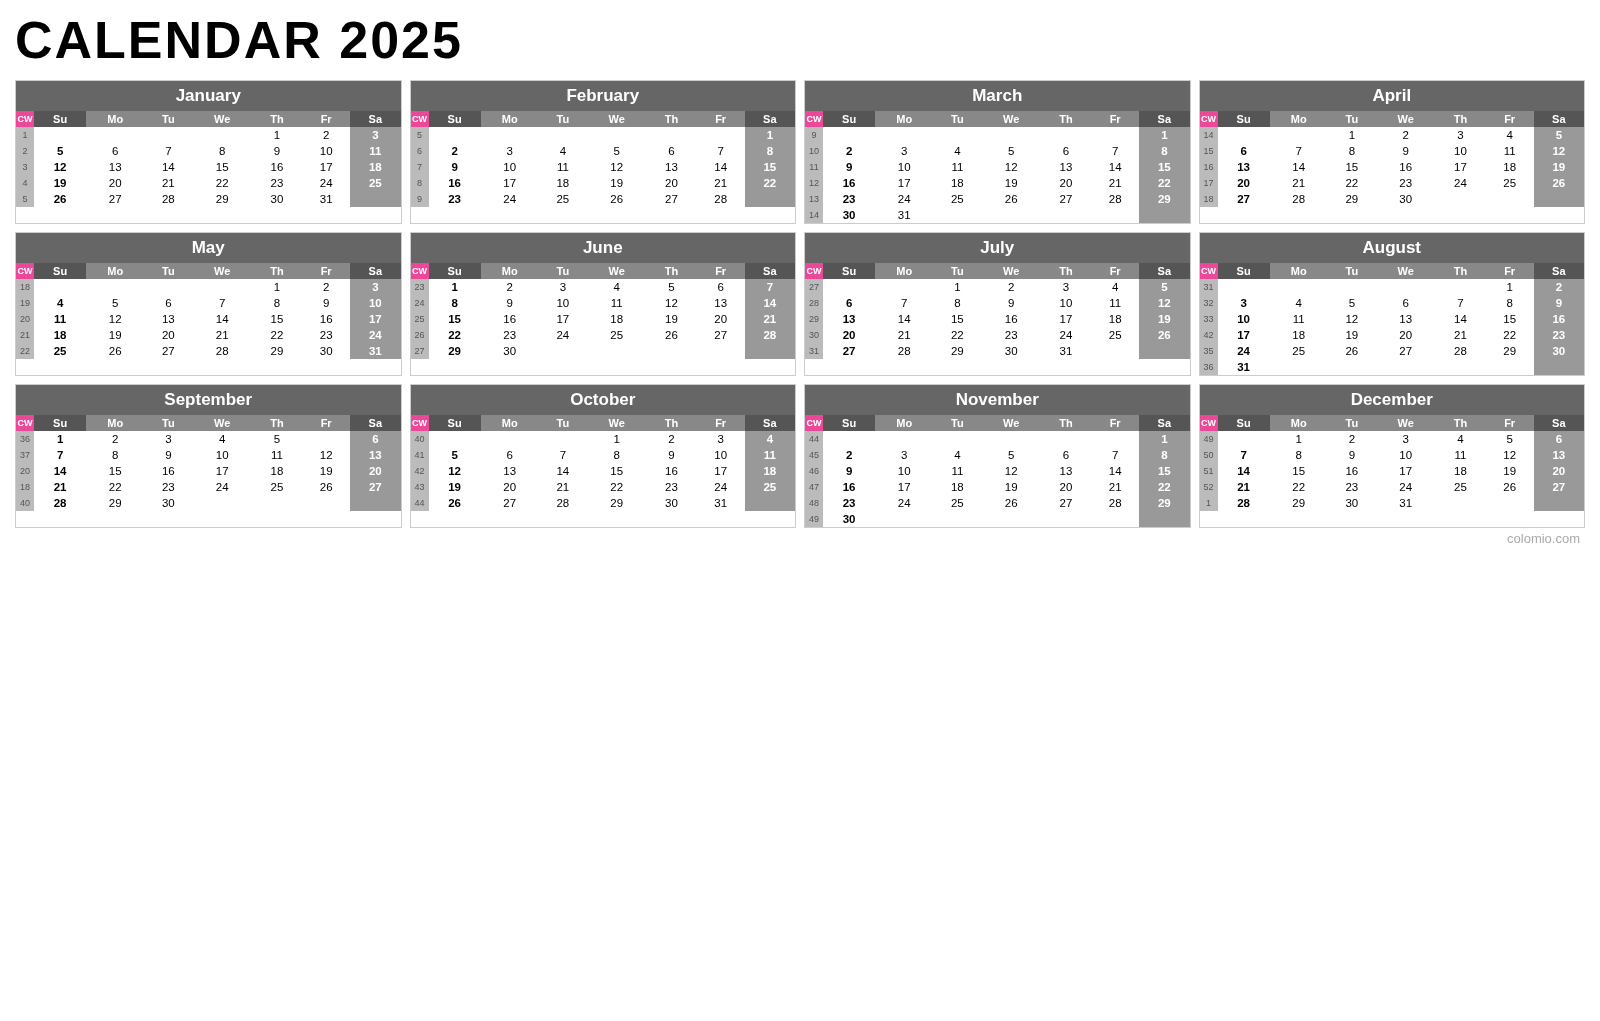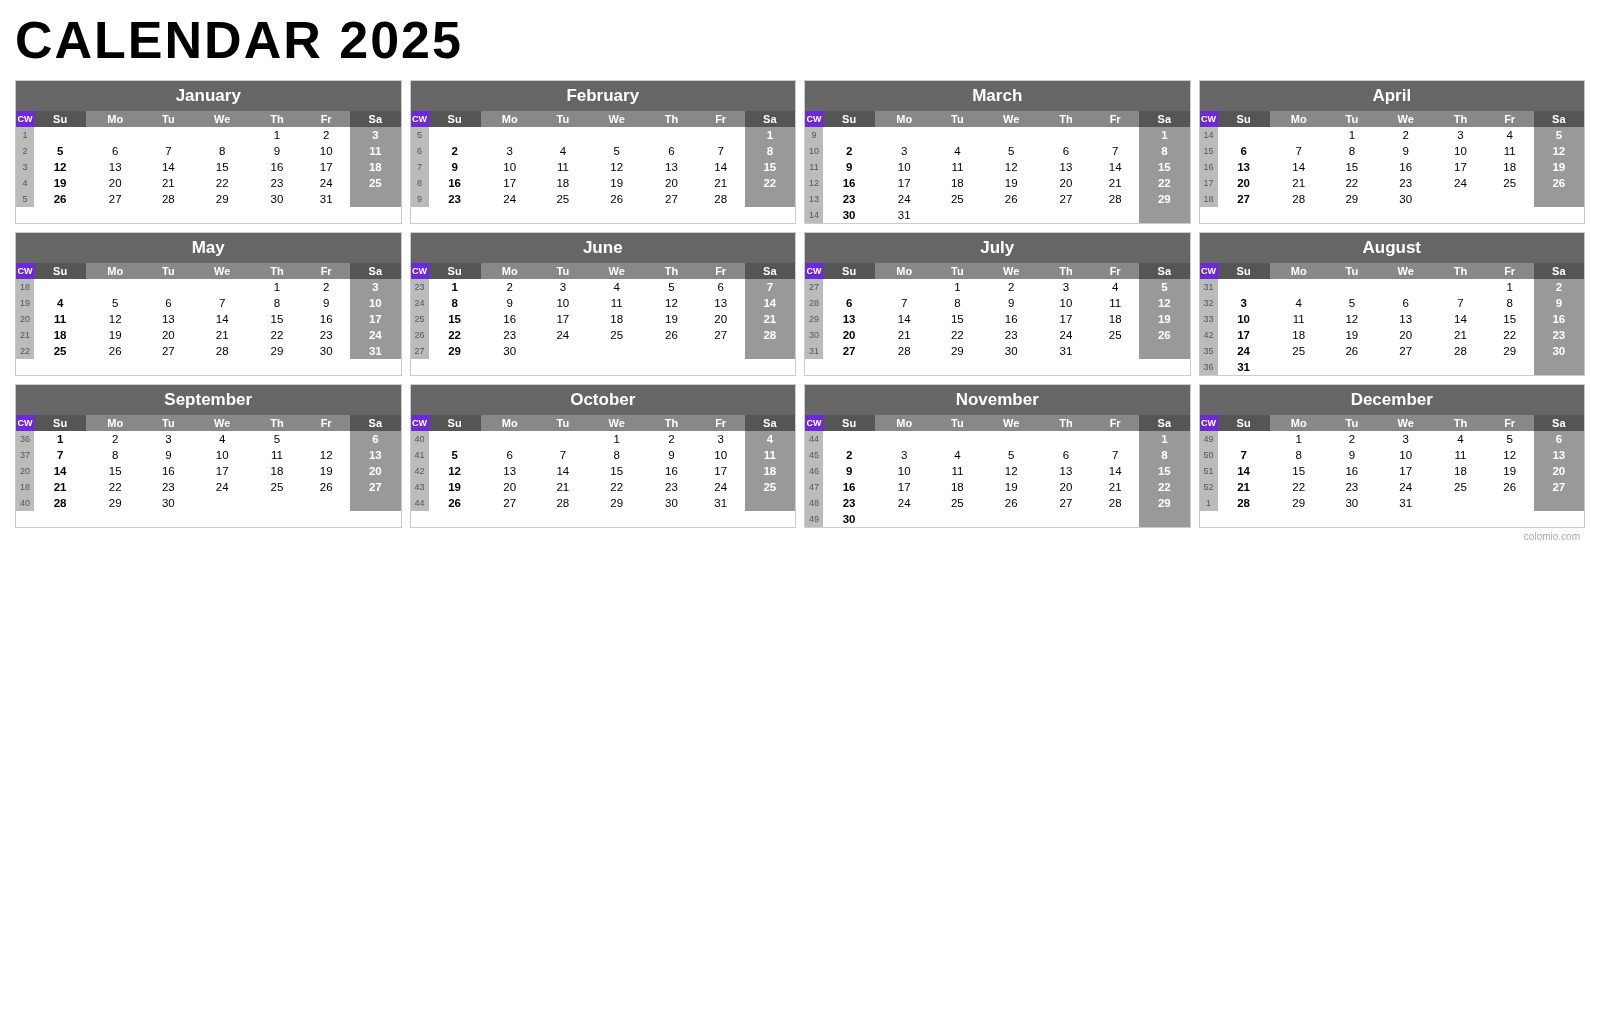--- a/index.html
+++ b/index.html
@@ -44,21 +44,21 @@
       padding: 2px 1px;
       width: auto;
     }
     .month-table thead tr th {
       background: #888;
       color: #fff;
       font-weight: bold;
       font-size: 11px;
     }
     .month-table thead tr th.cw-header {
-      background: #6d28d9;
+      background: #ec4899;
       color: #fff;
       font-size: 9px;
       width: 18px;
     }
     .month-table thead tr th.su-header,
     .month-table thead tr th.sa-header {
       background: #555;
       color: #fff;
     }
     .month-table tbody tr td {
@@ -75,21 +75,21 @@
       font-weight: bold;
       color: #000;
     }
     .month-table tbody tr td.sa-cell {
       background: #999;
       color: #fff;
       font-weight: bold;
     }
     .footer-note {
       text-align: right;
-      font-size: 10px;
+      font-size: 13px;
       color: #aaa;
       padding-right: 5px;
       margin-top: 3px;
     }
   </style>
 </head>
 <body>
 
 <h1>CALENDAR 2025</h1>
 

